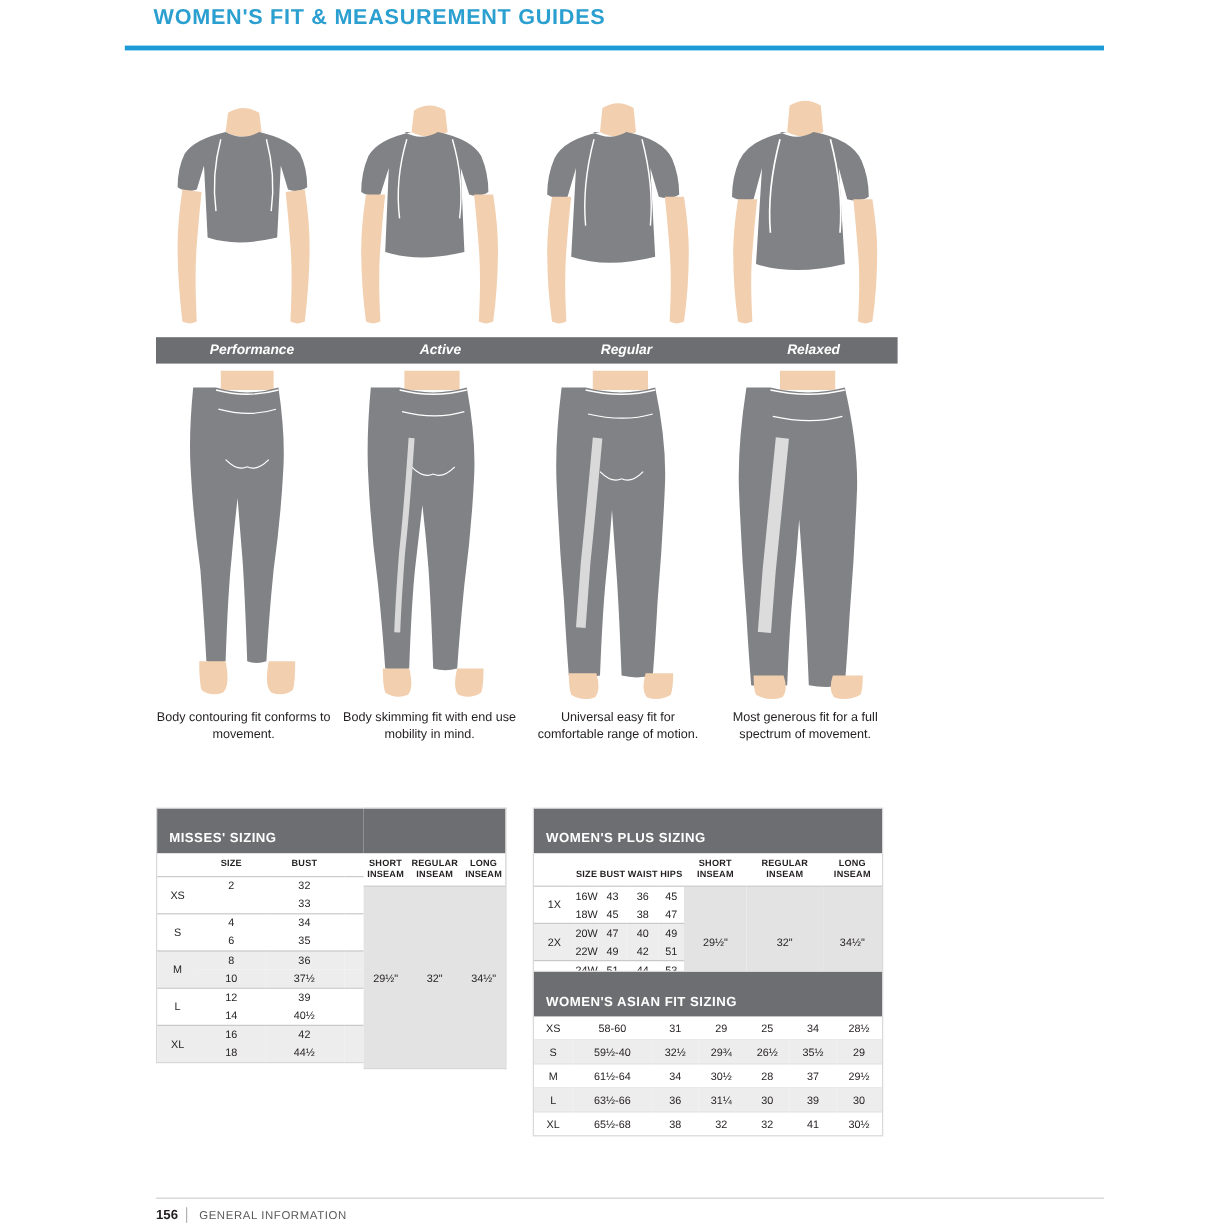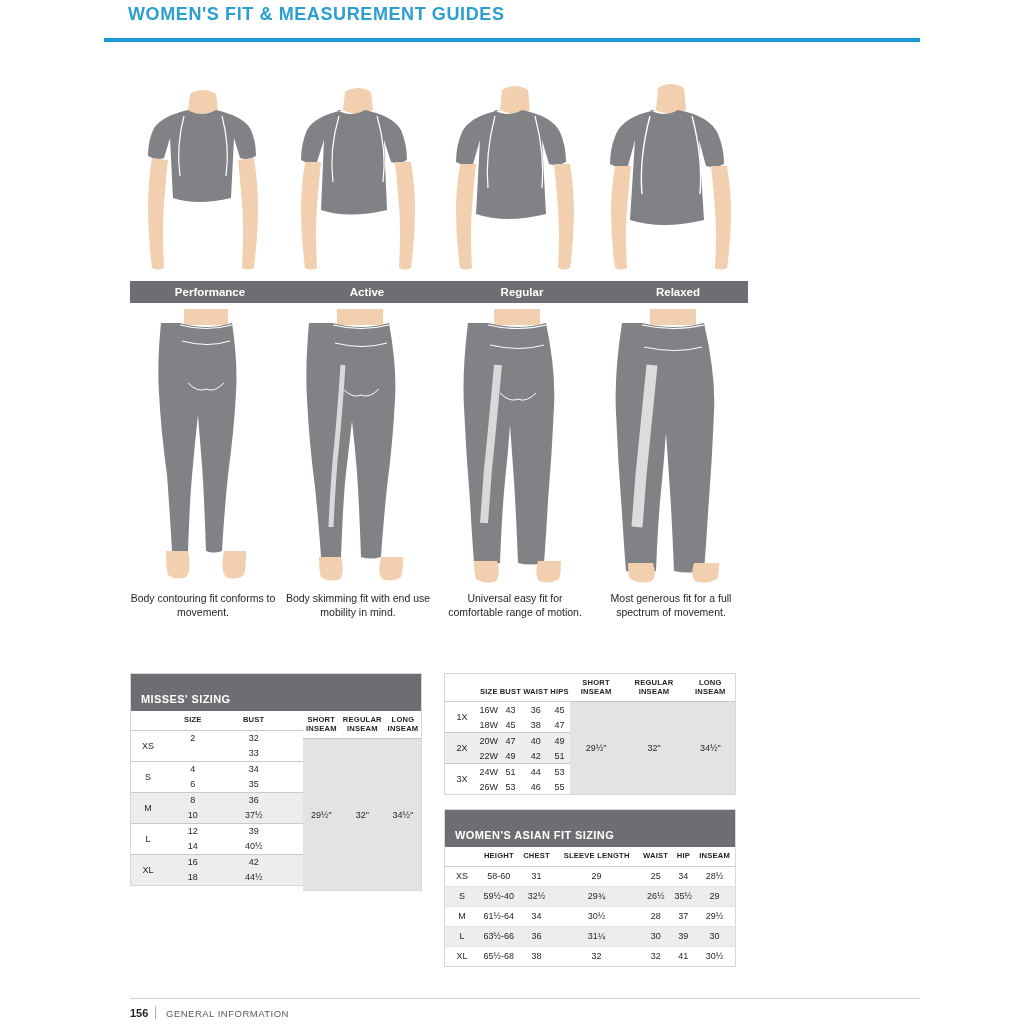--- a/index.html
+++ b/index.html
@@ -26,21 +26,21 @@
   .fig{position:absolute;top:0;width:150px;height:200px;}
   .fig svg{display:block;}
 
   
   #fit-bar{
     position:absolute;left:130px;top:281px;width:618px;height:22px;
     background:#6d6e71;color:#ffffff;
   }
   #fit-bar .cell{
     position:absolute;top:0;height:22px;line-height:22px;
-    font-size:11.5px;font-weight:bold;text-align:center;width:160px;
+    font-size:11.5px;font-weight:bold;text-align:center;width:160px;font-style:italic;
   }
   
   #pants-figures{position:absolute;left:128px;top:305px;width:620px;height:280px;}
   .pfig{position:absolute;top:0;width:155px;height:280px;}
 
   
   .desc{
     position:absolute;top:592px;width:150px;
     font-size:10.5px;line-height:1.32;text-align:center;color:#231f20;
   }
@@ -300,20 +300,21 @@
     <tr>
       <td class="inseam-cell" style="height:151px;">29½"</td>
       <td class="inseam-cell" style="height:151px;">32"</td>
       <td class="inseam-cell" style="height:151px;">34½"</td>
     </tr>
   </tbody>
     </table>
 </div>
 
 <div class="tbl" id="plus">
+  <div class="title">WOMEN'S PLUS SIZING</div>
   <table>
     <tbody>
         <tr class="hdr grp">
       <td class="sz"></td>
       <td>SIZE</td>
       <td>BUST</td>
       <td>WAIST</td>
       <td>HIPS</td>
       <td>SHORT INSEAM</td>
       <td>REGULAR INSEAM</td>
@@ -365,29 +366,20 @@
       <td class="num">55</td>
     </tr>
   </tbody>
     </table>
 </div>
 
 <div class="tbl" id="asian">
   <div class="title">WOMEN'S ASIAN FIT SIZING</div>
   <table>
     <tbody>
-        <tr class="hdr grp">
-      <td class="sz"></td>
-      <td>HEIGHT</td>
-      <td>CHEST</td>
-      <td>SLEEVE LENGTH</td>
-      <td>WAIST</td>
-      <td>HIP</td>
-      <td>INSEAM</td>
-    </tr>
     <tr class="rowline">
       <td class="sz lbl" style="height:19px;">XS</td>
       <td>58-60</td>
       <td>31</td>
       <td>29</td>
       <td>25</td>
       <td>34</td>
       <td>28½</td>
     </tr>
     <tr class="rowline shade">

